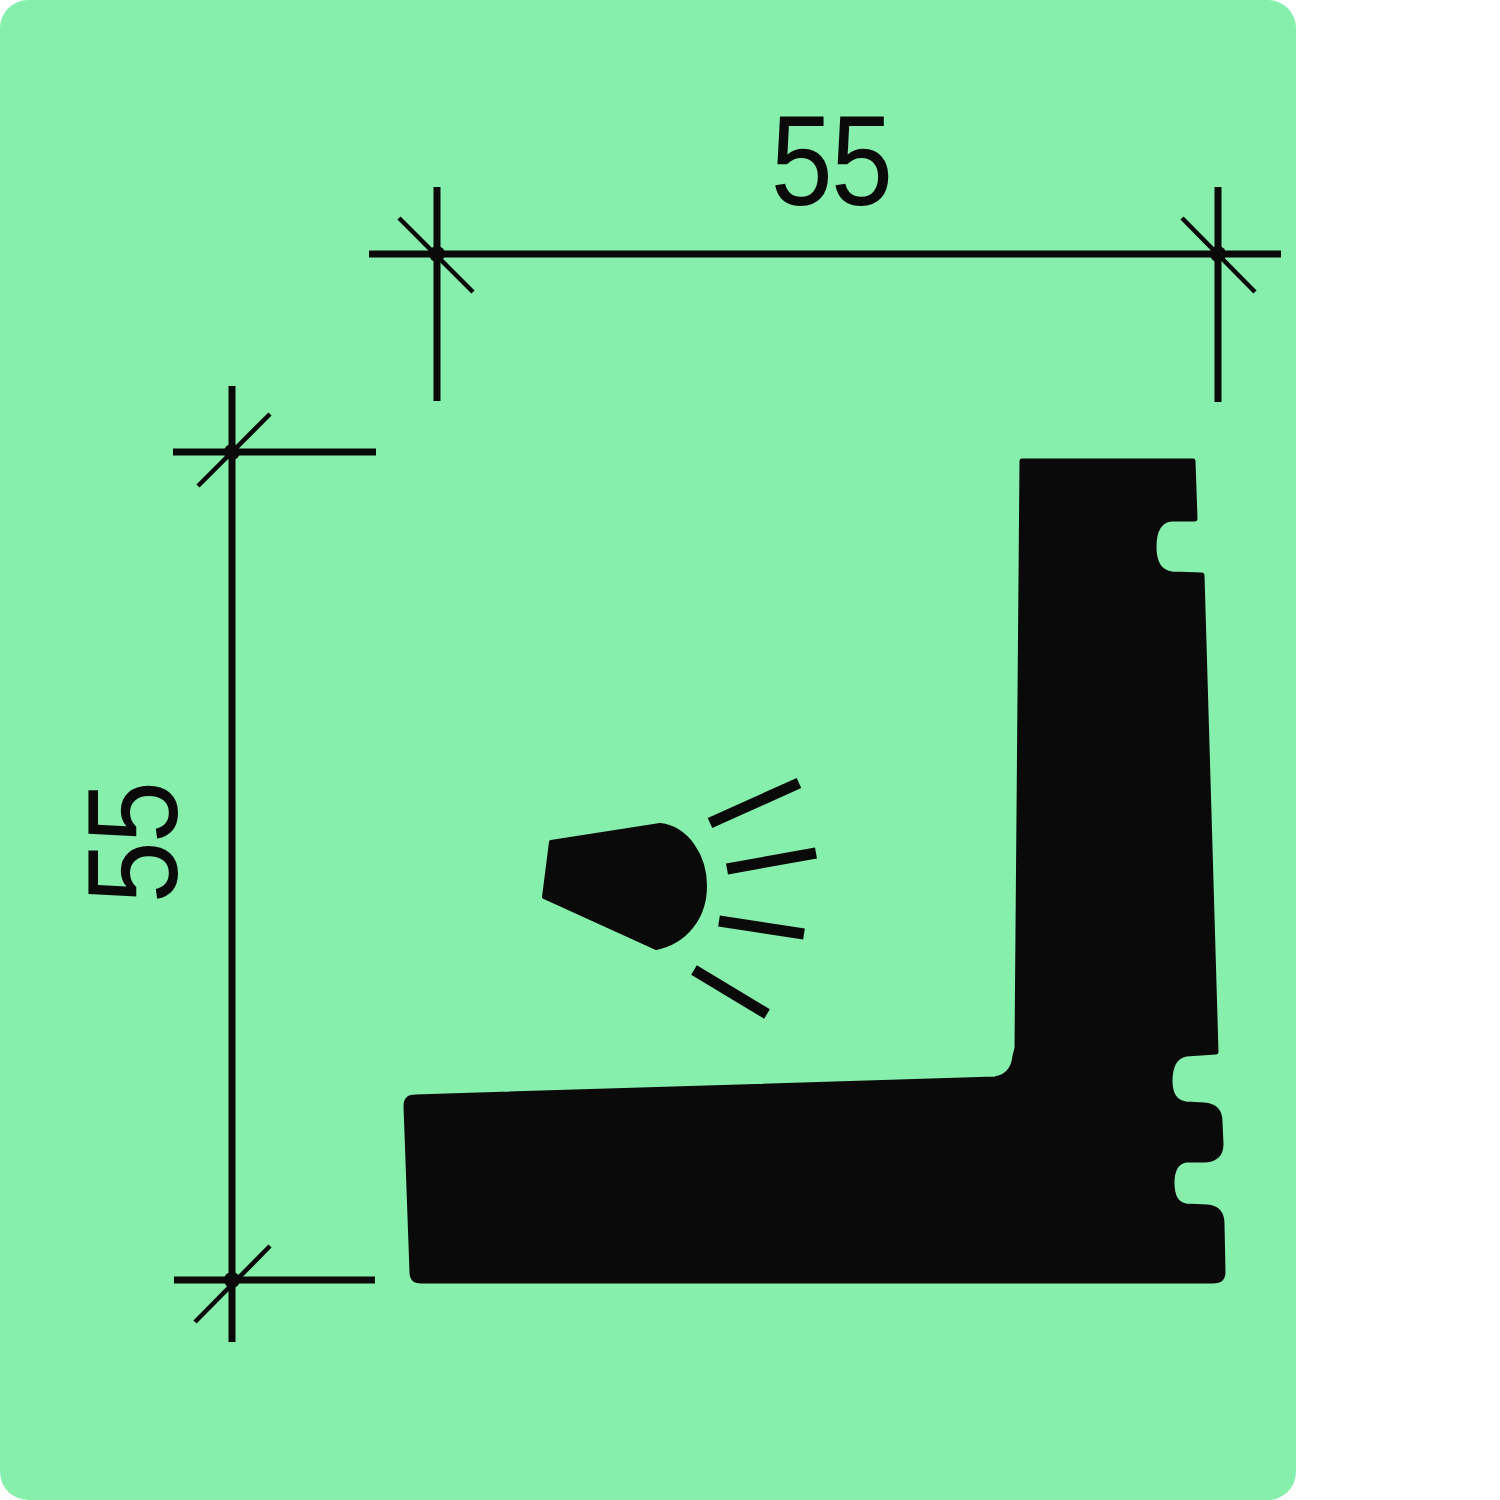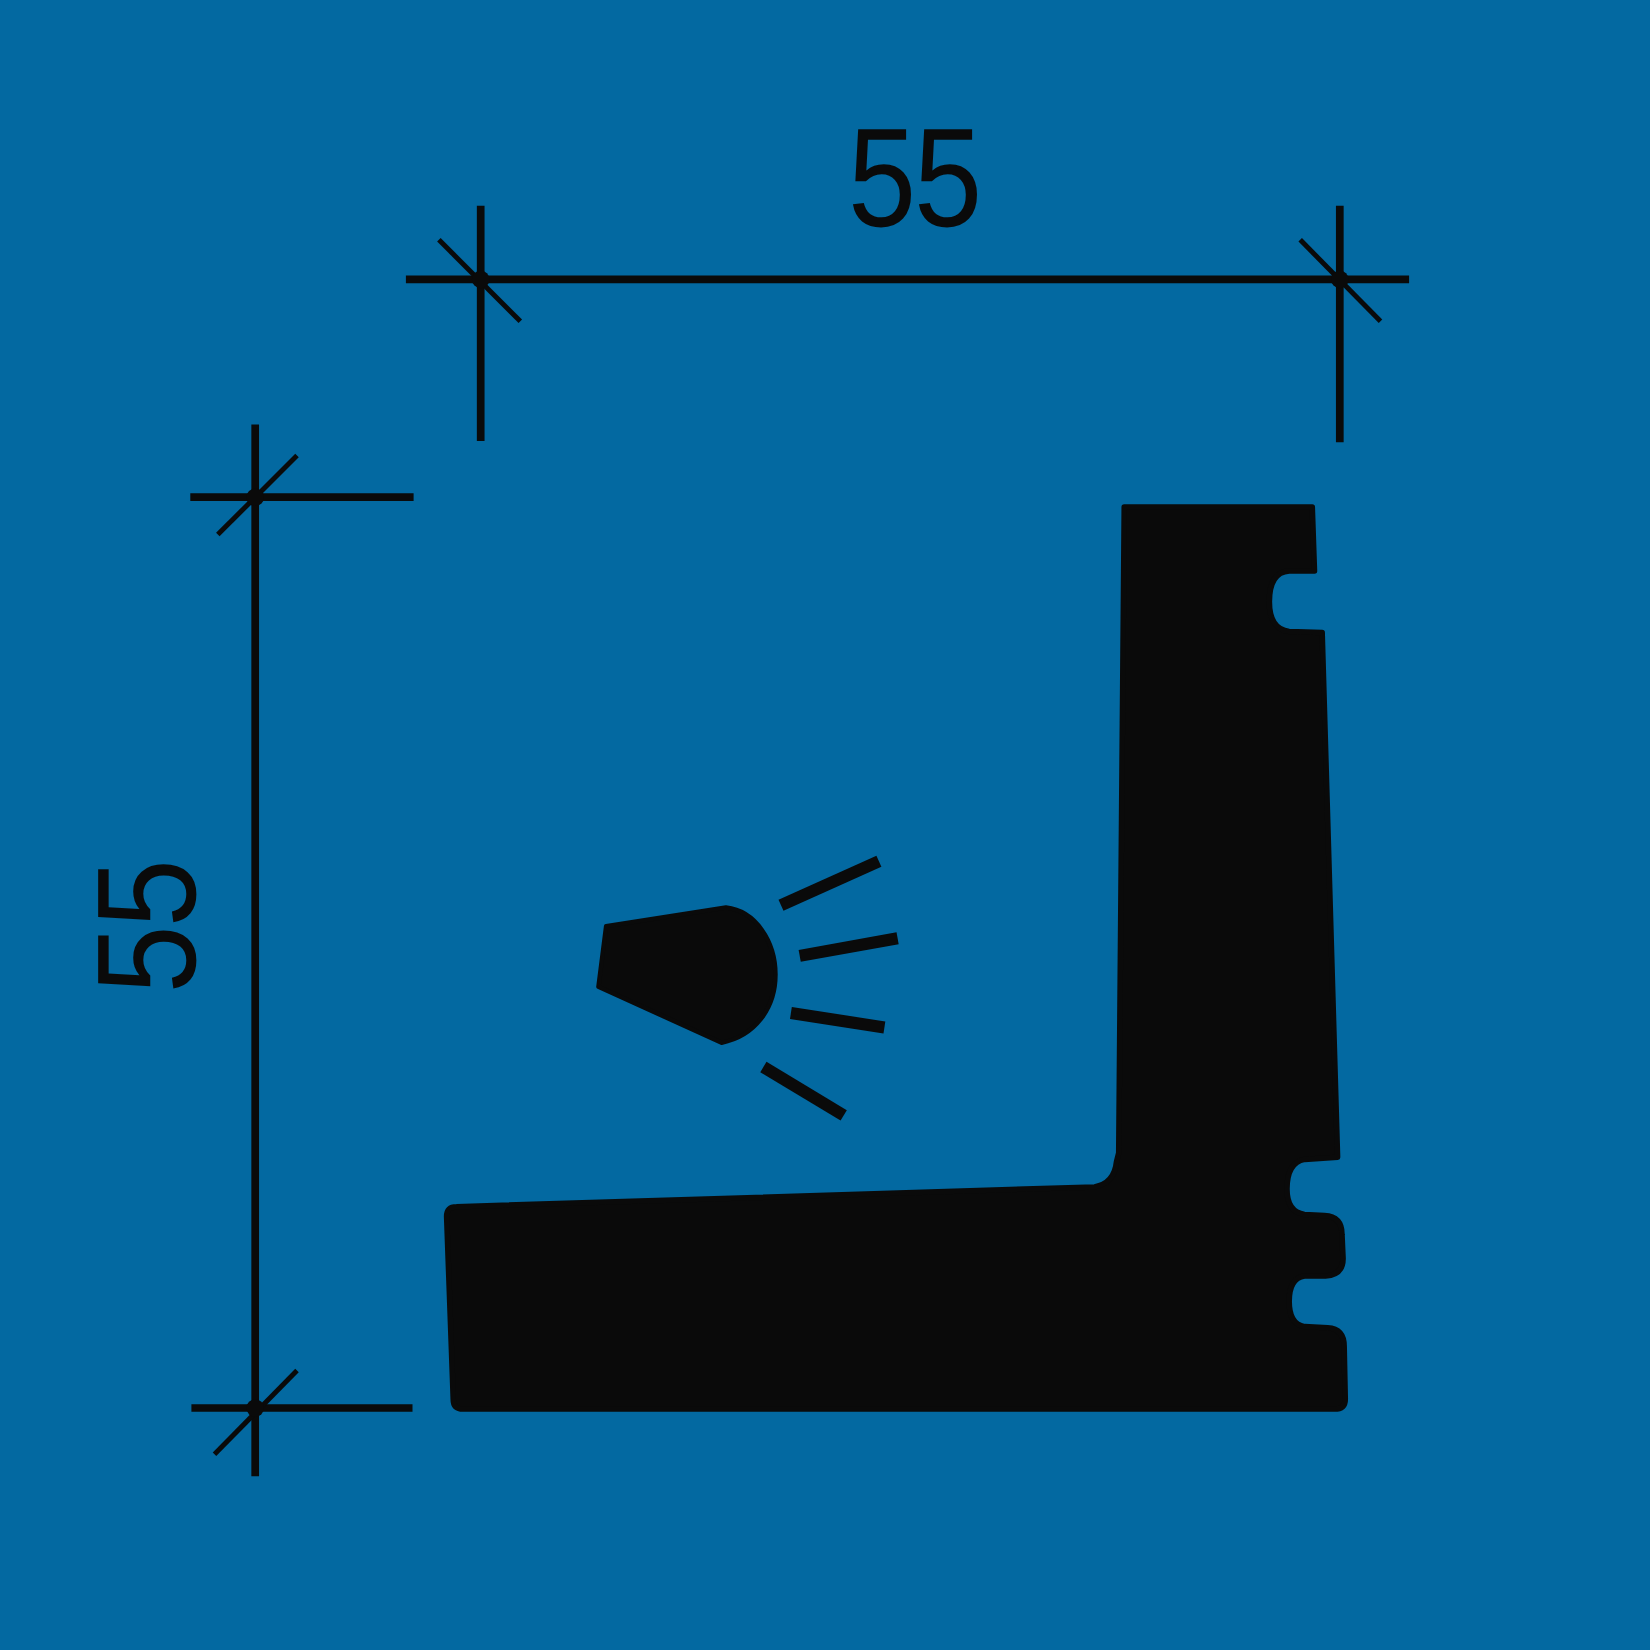--- a/index.html
+++ b/index.html
@@ -2,24 +2,25 @@
 <html><head>
 <meta charset="utf-8">
 <style>
   html, body {
     margin: 0;
     padding: 0;
     background: #ffffff;
   }
   .canvas {
     position: relative;
-    width: 1500px;
+    width: 1296px;
     height: 1500px;
-    background: #0369a1;
+    background: #86efac;
     overflow: hidden;
+    border-radius: 28px;
   }
   svg.drawing {
     position: absolute;
     left: 0;
     top: 0;
     width: 1500px;
     height: 1500px;
     color: #0a0a0a; 
   }
   .ink-stroke { stroke: currentColor; fill: none; }

